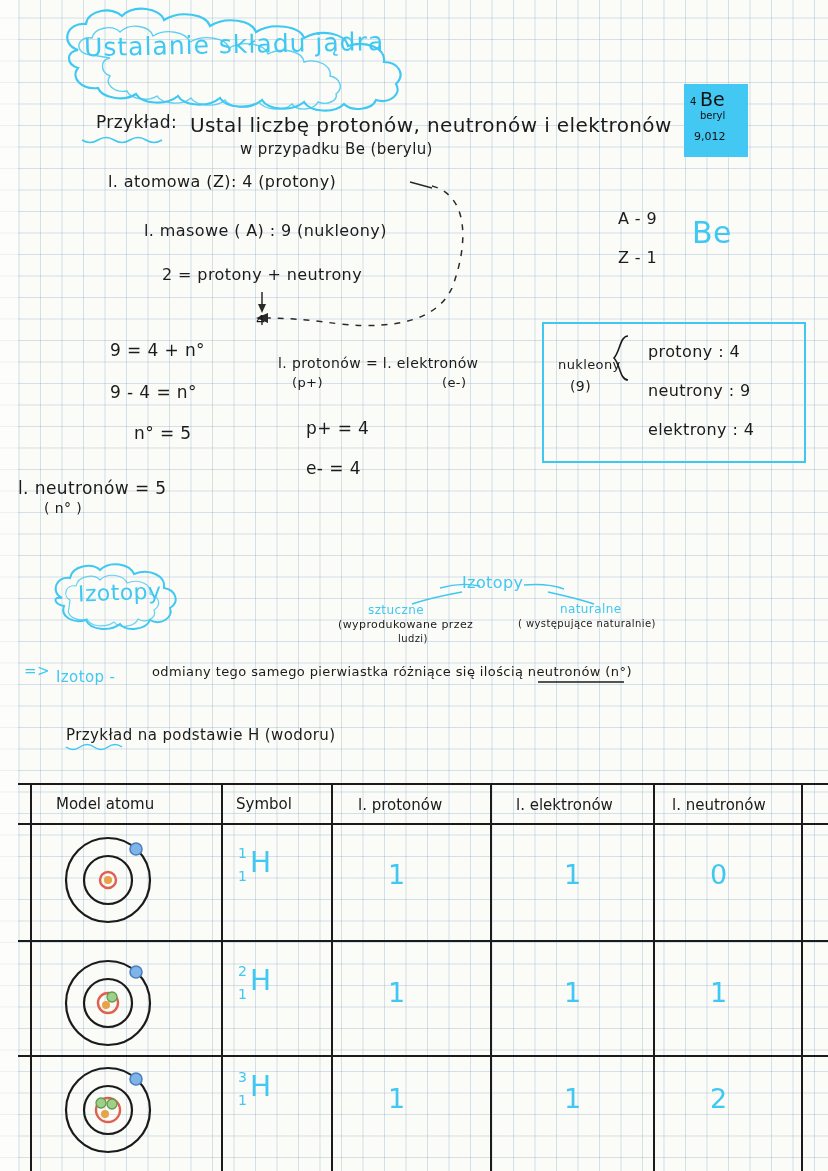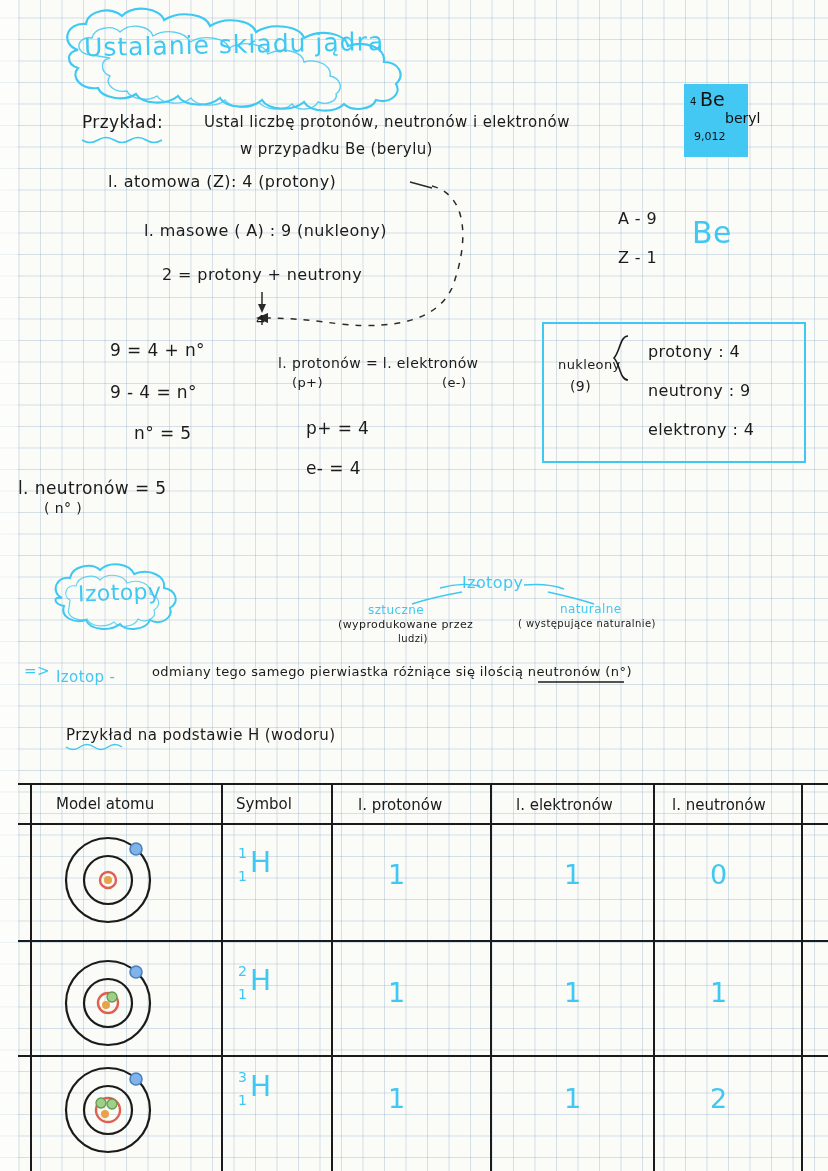--- a/index.html
+++ b/index.html
@@ -38,21 +38,21 @@
     transform: rotate(-1.2deg);
     white-space:nowrap;
   }
   
   #be-box {
     position:absolute; left:684px; top:84px; width:64px; height:73px;
     background:#43c8f4;
   }
   #be-box .sym { position:absolute; left:16px; top:4px; font-size:19px; color:#111; }
   #be-box .z { position:absolute; left:6px; top:12px; font-size:10px; color:#111; }
-  #be-box .nm { position:absolute; left:16px; top:26px; font-size:14px; color:#111;margin-left:25px; }
+  #be-box .nm { position:absolute; left:16px; top:26px; font-size:10px; color:#111; }
   #be-box .mass { position:absolute; left:10px; top:46px; font-size:11px; color:#111;text-align:right; }
 
   .line { position:absolute; white-space:nowrap; }
 
   
   #brace-box {
     position:absolute; left:542px; top:322px; width:264px; height:141px;
     border:2px solid #3fc8f2;
   }
 
@@ -129,22 +129,22 @@
 <div id="title-cloud"></div>
 <div id="title-text" class="hand">Ustalanie składu jądra</div>
 
 <div id="be-box">
   <span class="z">4</span>
   <span class="sym">Be</span>
   <span class="nm">beryl</span>
   <span class="mass">9,012</span>
 </div>
 
-<div class="ink line hand" style="left:82px; top:112px; font-size:17px;">Przykład:</div>
-<div class="ink line hand" style="left:190px; top:113px; font-size:15px;margin-left:14px;">Ustal liczbę protonów, neutronów i elektronów</div>
+<div class="ink line hand" style="left:96px; top:112px; font-size:17px;">Przykład:</div>
+<div class="ink line hand" style="left:190px; top:113px; font-size:20px;">Ustal liczbę protonów, neutronów i elektronów</div>
 <div class="ink line hand" style="left:240px; top:140px; font-size:15px;">w przypadku  Be (berylu)</div>
 
 <div class="ink line hand" style="left:108px; top:172px; font-size:16px;">l. atomowa (Z):  4 (protony)</div>
 <div class="ink line hand" style="left:108px; top:221px; font-size:16px;margin-left:36px;">l. masowe ( A) :  9 (nukleony)</div>
 <div class="ink line hand" style="left:162px; top:265px; font-size:16px;">2 = protony + neutrony</div>
 <div class="ink line hand" style="left:256px; top:312px; font-size:14px;">4</div>
 
 <div class="ink line hand" style="left:110px; top:340px; font-size:17px;">9 =  4 + n°</div>
 <div class="ink line hand" style="left:110px; top:382px; font-size:17px;">9 - 4 = n°</div>
 <div class="ink line hand" style="left:118px; top:423px; font-size:17px;margin-left:16px;">n° = 5</div>

